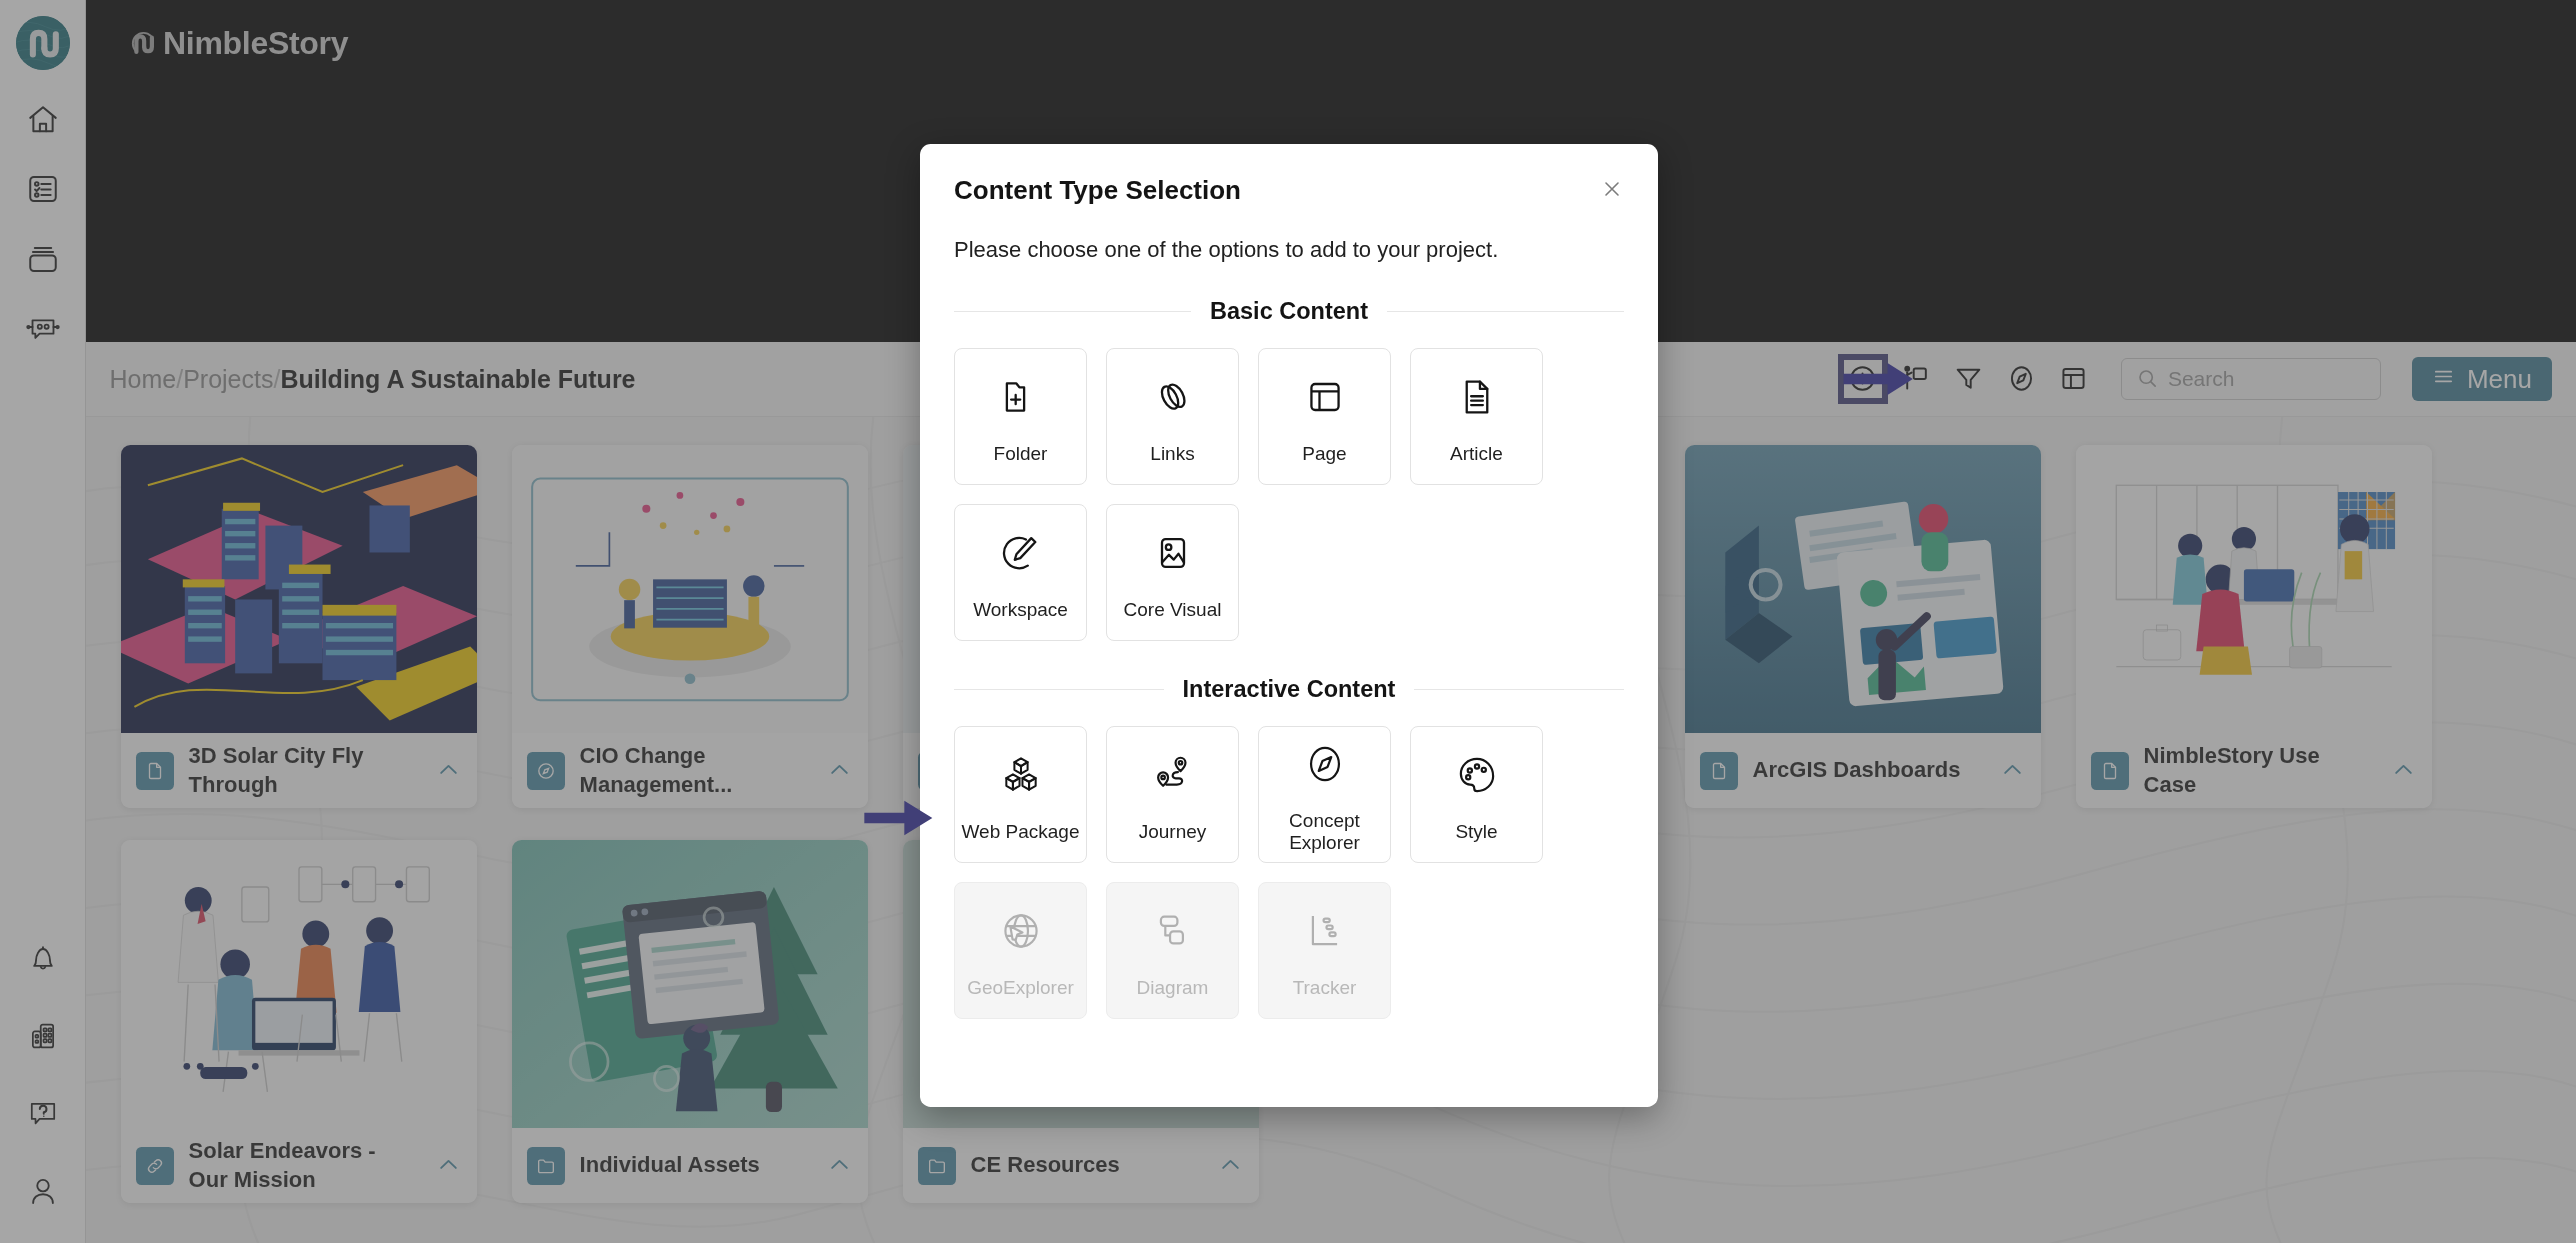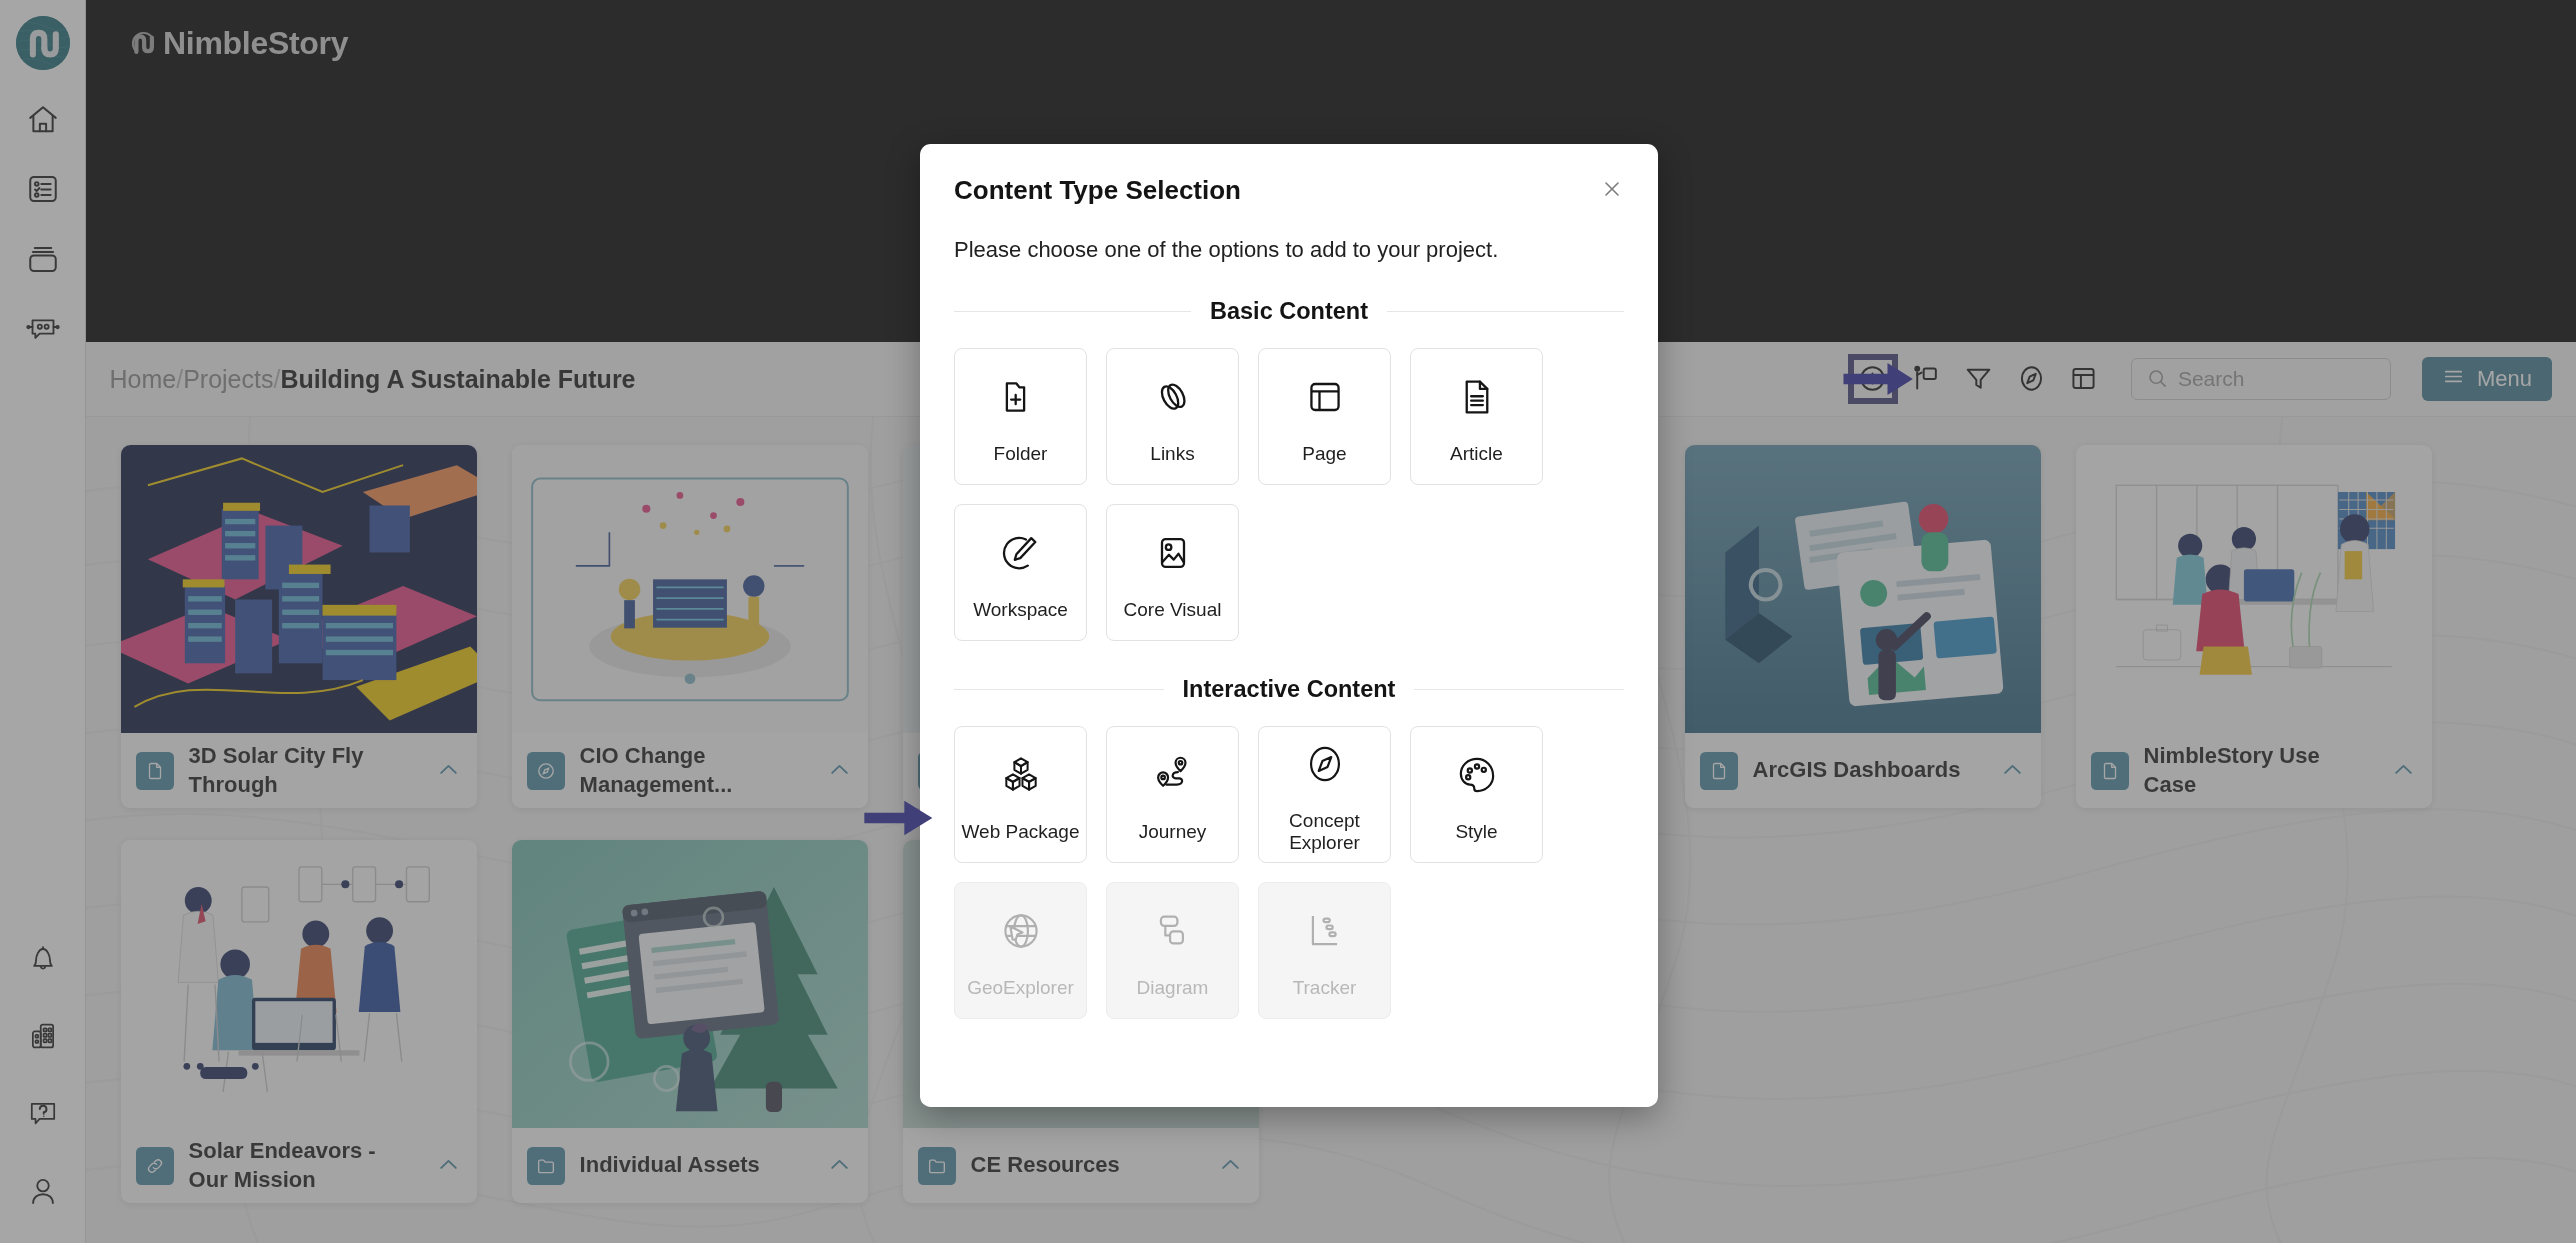--- a/index.html
+++ b/index.html
@@ -85,21 +85,21 @@
     width: 260px; height: 42px; border: 0.7px solid #c9c9c9; border-radius: 6px;
     display:flex; align-items:center; gap: 9.4px; padding: 0 13.4px;
     background: #f4f4f4;
   }
   #search-box .ph { font-size: 21px; color: #9a9a9a; }
   #menu-btn {
     margin-left: 16px;
     height: 44px; padding: 0 20px; border-radius: 6px;
     background: #3f7b92; color: #ffffff;
     display:flex; align-items:center; gap: 12px;
-    font-size: 22px; cursor: pointer;
+    font-size: 26px; cursor: pointer;
   }
 
   
   #canvas {
     position: absolute; left: 86px; top: 417px; width: 2490px; height: 826px;
     background: #f0f0f0;
     overflow: hidden;
     z-index: 1;
   }
   #topo { position:absolute; inset:0; width:100%; height:100%; opacity:0.55; }

